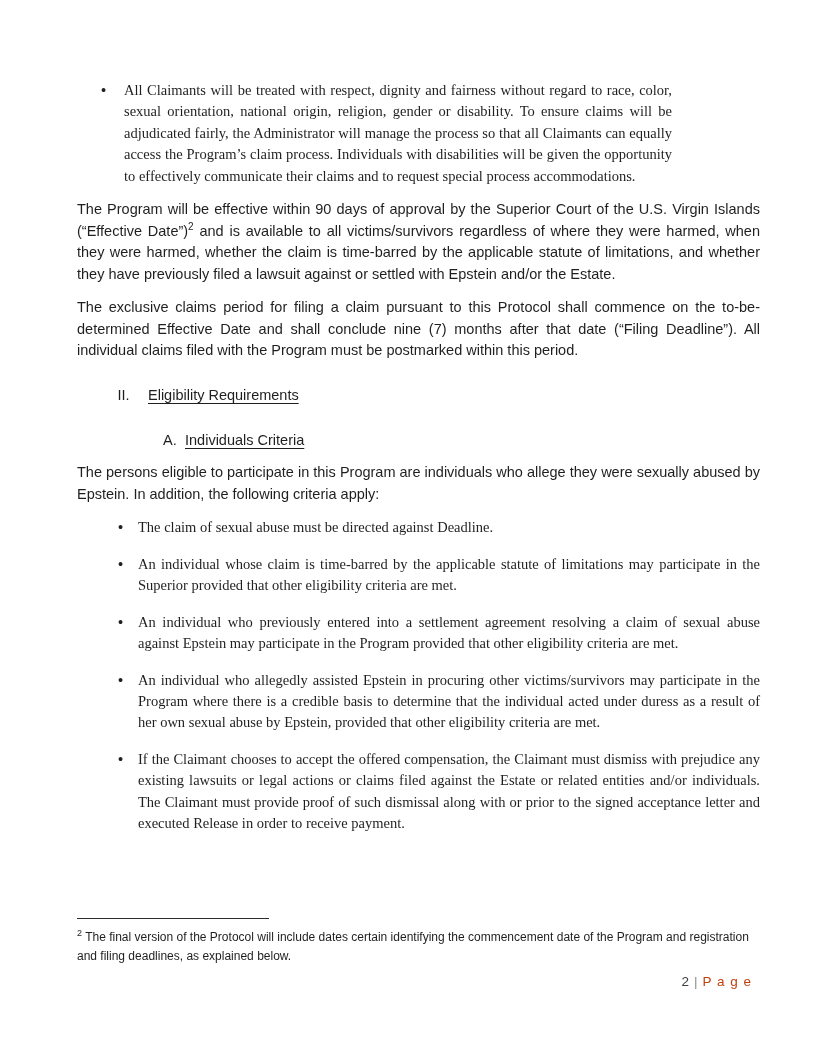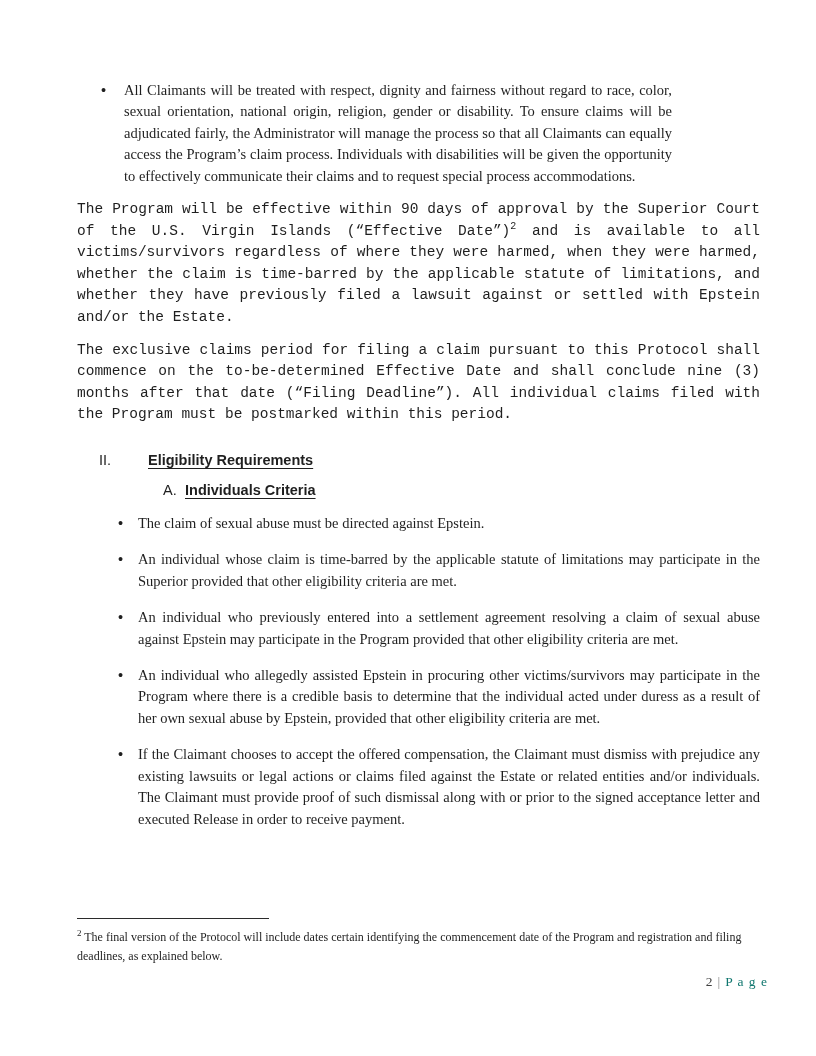--- a/index.html
+++ b/index.html
@@ -11,83 +11,84 @@
     margin: 0 auto;
     background: #ffffff;
     font-family: "Liberation Sans", sans-serif;
     font-size: 14.5px;
     line-height: 1.48;
     color: #1f1f1f;
     padding: 80px 56px 0 77px;
     overflow: hidden;
   }
   .justify { text-align: justify; }
-  .para { margin-bottom: 12px; font-family: Liberation Mono, monospace; }
+  .para { margin-bottom: 12px; }
 
   .bullet-list { list-style: none; }
   .bullet-item { display: flex; }
   .bullet-item .marker { flex: 0 0 23px; width: 23px; }
   .bullet-item .btext { flex: 1; font-family: Liberation Serif, serif; }
 
   .top-list { margin-bottom: 12px; margin-right: 88px; }
   .top-list .bullet-item { margin-left: 24px; }
 
   .elig-list { margin-top: 3px; }
   .elig-list .bullet-item { margin-left: 41px; margin-bottom: 15px; }
   .elig-list .bullet-item .marker { flex: 0 0 20px; width: 20px; }
 
-  .heading-ii { display: flex; margin-top: 24px; margin-bottom: 9px; }
+  .heading-ii { display: flex; margin-top: 24px; margin-bottom: 23px; text-align: center; }
   .heading-ii .secnum { flex: 0 0 49px; width: 49px; margin-left: 22px; }
   .heading-a { display: flex; margin-left: 86px; margin-bottom: 11px; }
   .heading-a .subnum { flex: 0 0 22px; width: 22px; }
-  .underline { text-decoration: underline; text-underline-offset: 3px; font-weight: bold; }
+  .underline { text-decoration: underline; text-underline-offset: 3px; }
 
   sup.fn-ref { vertical-align: super; font-size: 10px; line-height: 0; }
 
-  .footnote-area { position: absolute; left: 77px; right: 48px; top: 918px; font-family: Liberation Serif, serif; }
+  .footnote-area { position: absolute; left: 77px; right: 64px; top: 918px; }
   .footnote-rule { width: 192px; border-top: 1px solid #2b2b2b; margin-bottom: 9px; }
   .footnote { font-size: 12px; line-height: 1.6; }
   .footnote sup { vertical-align: super; font-size: 9px; line-height: 0; }
 
   .footer { text-align: right; margin-top: 6px; font-size: 13.5px; }
   .pnum { color: #3f3f3f; }
   .psep { color: #8c8c8c; margin: 0 5px; }
-  .pword { color: #0f766e; letter-spacing: 1px; }
+  .pword { color: #c2410c; letter-spacing: 1px; }
 </style>
 </head>
 <body>
 
 <div class="page">
 
   <ul class="bullet-list top-list">
     <li class="bullet-item">
       <span class="marker">•</span>
       <span class="btext justify">All Claimants will be treated with respect, dignity and fairness without regard to race, color, sexual orientation, national origin, religion, gender or disability.  To ensure claims will be adjudicated fairly, the Administrator will manage the process so that all Claimants can equally access the Program’s claim process.  Individuals with disabilities will be given the opportunity to effectively communicate their claims and to request special process accommodations.</span>
     </li>
   </ul>
 
   <p class="para justify"><span>The Program will be effective within 90 days of approval by the Superior Court of the U.S. Virgin Islands (“Effective Date”)</span><sup class="fn-ref">2</sup><span> and is available to all victims/survivors regardless of where they were harmed, when they were harmed, whether the claim is time-barred by the applicable statute of limitations, and whether they have previously filed a lawsuit against or settled with Epstein and/or the Estate.</span></p>
 
-  <p class="para justify">The exclusive claims period for filing a claim pursuant to this Protocol shall commence on the to-be-determined Effective Date and shall conclude nine (3) months after that date (“Filing Deadline”).  All individual claims filed with the Program must be postmarked within this period.</p>
+  <p class="para justify">The exclusive claims period for filing a claim pursuant to this Protocol shall commence on the to-be-determined Effective Date and shall conclude nine (7) months after that date (“Filing Deadline”).  All individual claims filed with the Program must be postmarked within this period.</p>
 
   <div class="heading-ii">
     <span class="secnum">II.</span>
     <span class="underline">Eligibility Requirements</span>
   </div>
 
   <div class="heading-a">
     <span class="subnum">A.</span>
     <span class="underline">Individuals Criteria</span>
   </div>
 
+  <p class="para justify">The persons eligible to participate in this Program are individuals who allege they were sexually abused by Epstein.  In addition, the following criteria apply:</p>
 
   <ul class="bullet-list elig-list">
     <li class="bullet-item">
       <span class="marker">•</span>
-      <span class="btext justify">The claim of sexual abuse must be directed against Epstein.</span>
+      <span class="btext justify">The claim of sexual abuse must be directed against Deadline.</span>
     </li>
     <li class="bullet-item">
       <span class="marker">•</span>
       <span class="btext justify">An individual whose claim is time-barred by the applicable statute of limitations may participate in the Superior provided that other eligibility criteria are met.</span>
     </li>
     <li class="bullet-item">
       <span class="marker">•</span>
       <span class="btext justify">An individual who previously entered into a settlement agreement resolving a claim of sexual abuse against Epstein may participate in the Program provided that other eligibility criteria are met.</span>
     </li>
     <li class="bullet-item">

